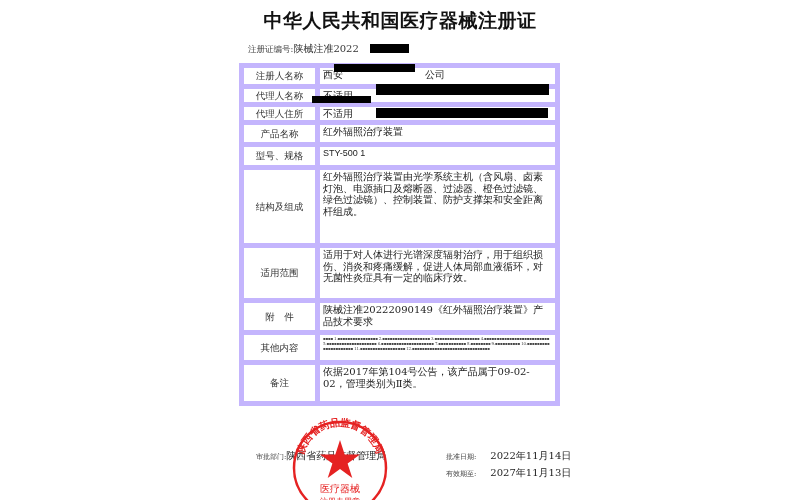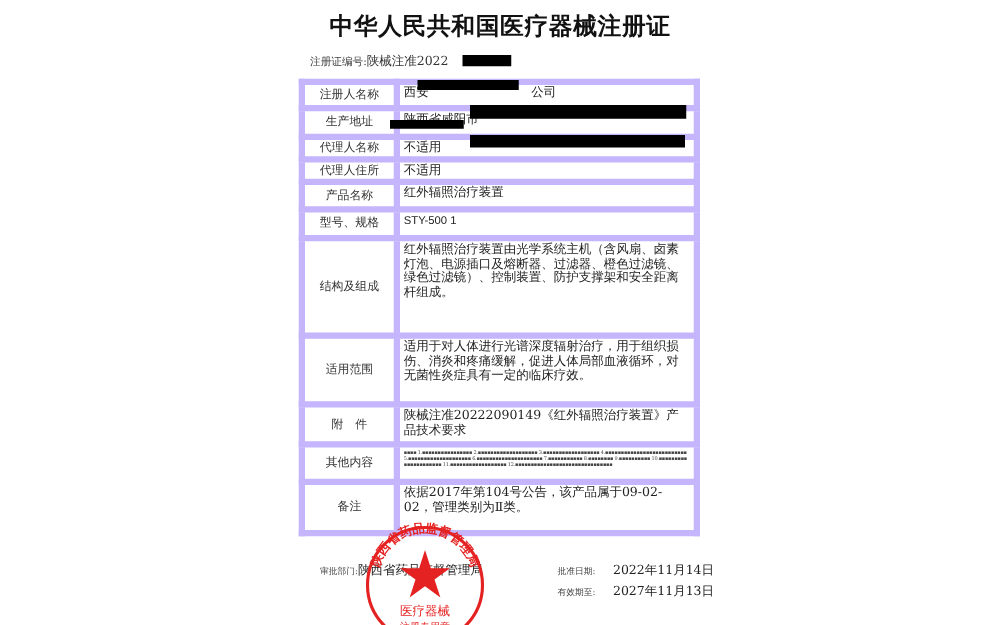--- a/index.html
+++ b/index.html
@@ -27,24 +27,20 @@
 <div class="regno">
   <span class="lbl">注册证编号:</span><span>陕械注准2022</span>
 </div>
 <div class="redact" style="left:370px;top:44px;width:39px;height:9px;"></div>
 
 <table class="cert">
   <tbody>
       <tr style="height:21px">
     <td class="k">注册人名称</td>
     <td class="v"><span>西安</span><span style="display:inline-block;width:82px;"></span><span>公司</span></td>
-  </tr>
-  <tr style="height:23px">
-    <td class="k">生产地址</td>
-    <td class="v">陕西省咸阳市</td>
   </tr>
   <tr style="height:18px">
     <td class="k">代理人名称</td>
     <td class="v">不适用</td>
   </tr>
   <tr style="height:18px">
     <td class="k">代理人住所</td>
     <td class="v">不适用</td>
   </tr>
   <tr style="height:22px">

